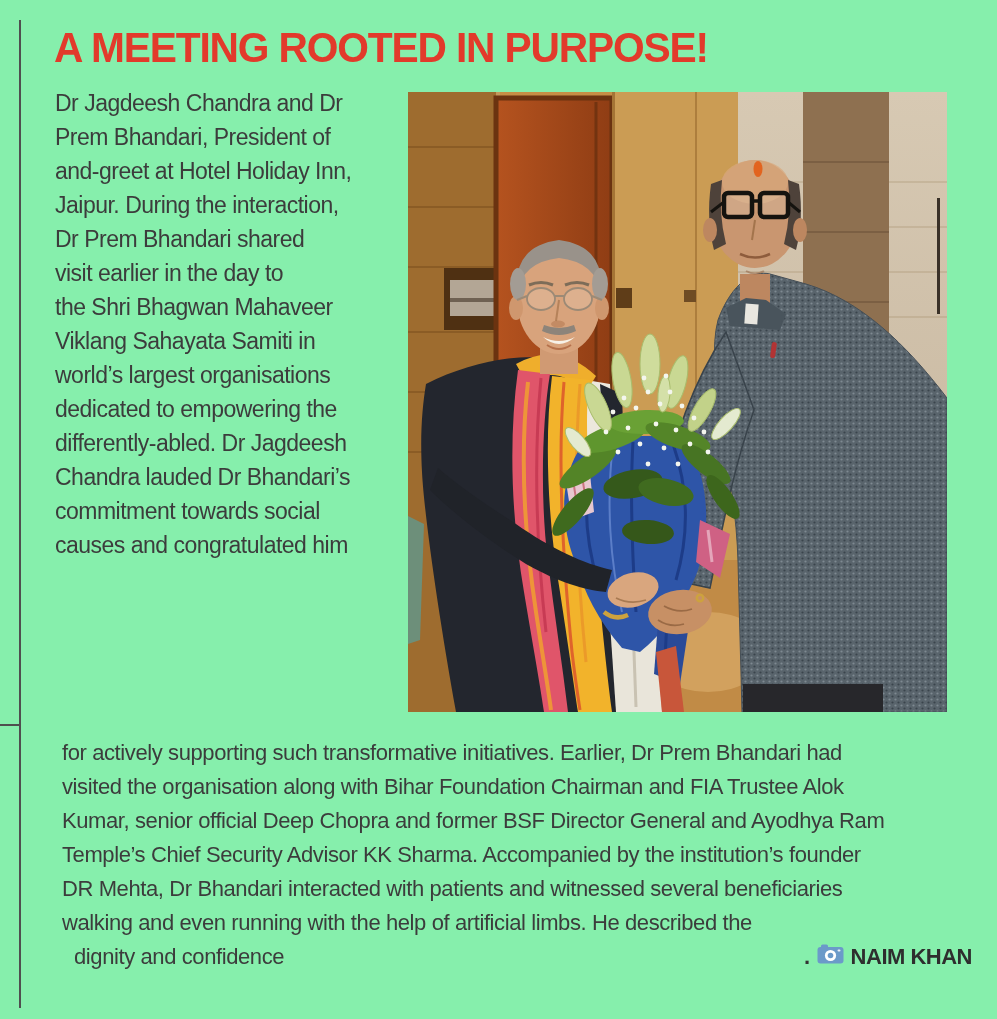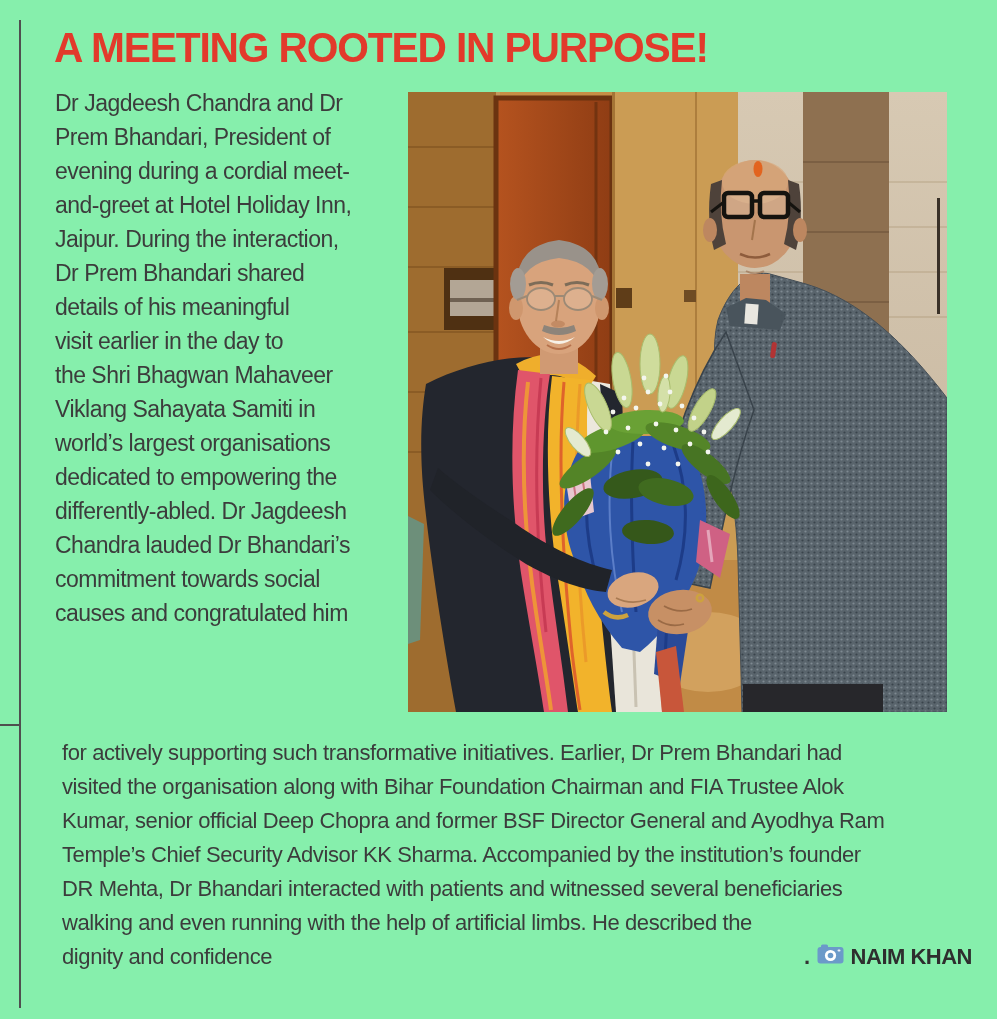--- a/index.html
+++ b/index.html
@@ -22,21 +22,21 @@
   .coltext {
     position:absolute; left:55px; top:86px; width:352px;
     font-size:23px; letter-spacing:-0.5px; line-height:34px; color:#3c3c3c;
   }
   .fulltext {
     position:absolute; left:62px; top:736px; width:910px;
     font-size:22px; letter-spacing:-0.4px; line-height:34px; color:#3c3c3c;
   }
   .tline { white-space:nowrap; height:34px; }
 
-  .lastrow { display:flex; justify-content:space-between; align-items:flex-start; height:34px; }
+  .lastrow { display:flex; justify-content:space-between; align-items:flex-start; height:34px;margin-left:12px; }
   .credit { display:flex; align-items:center; gap:7px; font-weight:700; color:#2e2e2e;
             font-size:22px; letter-spacing:-0.5px; white-space:nowrap; }
   .credit .dot { font-weight:700; color:#333; font-size:22px; }
   .cam { display:inline-block; }
 
   .photo { position:absolute; left:408px; top:92px; width:539px; height:620px; }
   .photo svg { display:block; }
 </style>
 </head>
 <body>
@@ -44,25 +44,23 @@
 <div id="page">
 
   <div class="vrule"></div>
   <div class="htick"></div>
 
   <div class="headline" style="color: rgb(226, 58, 43);">A MEETING ROOTED IN PURPOSE!</div>
 
   <div class="coltext">
       <div class="tline">Dr Jagdeesh Chandra and Dr</div>
       <div class="tline">Prem Bhandari, President of</div>
-      <div class="tline">evening during a cordial meet-</div>
       <div class="tline">and-greet at Hotel Holiday Inn,</div>
       <div class="tline">Jaipur. During the interaction,</div>
       <div class="tline">Dr Prem Bhandari shared</div>
-      <div class="tline">details of his meaningful</div>
       <div class="tline">visit earlier in the day to</div>
       <div class="tline">the Shri Bhagwan Mahaveer</div>
       <div class="tline">Viklang Sahayata Samiti in</div>
       <div class="tline">world’s largest organisations</div>
       <div class="tline">dedicated to empowering the</div>
       <div class="tline">differently-abled. Dr Jagdeesh</div>
       <div class="tline">Chandra lauded Dr Bhandari’s</div>
       <div class="tline">commitment towards social</div>
       <div class="tline">causes and congratulated him</div>
     </div>

